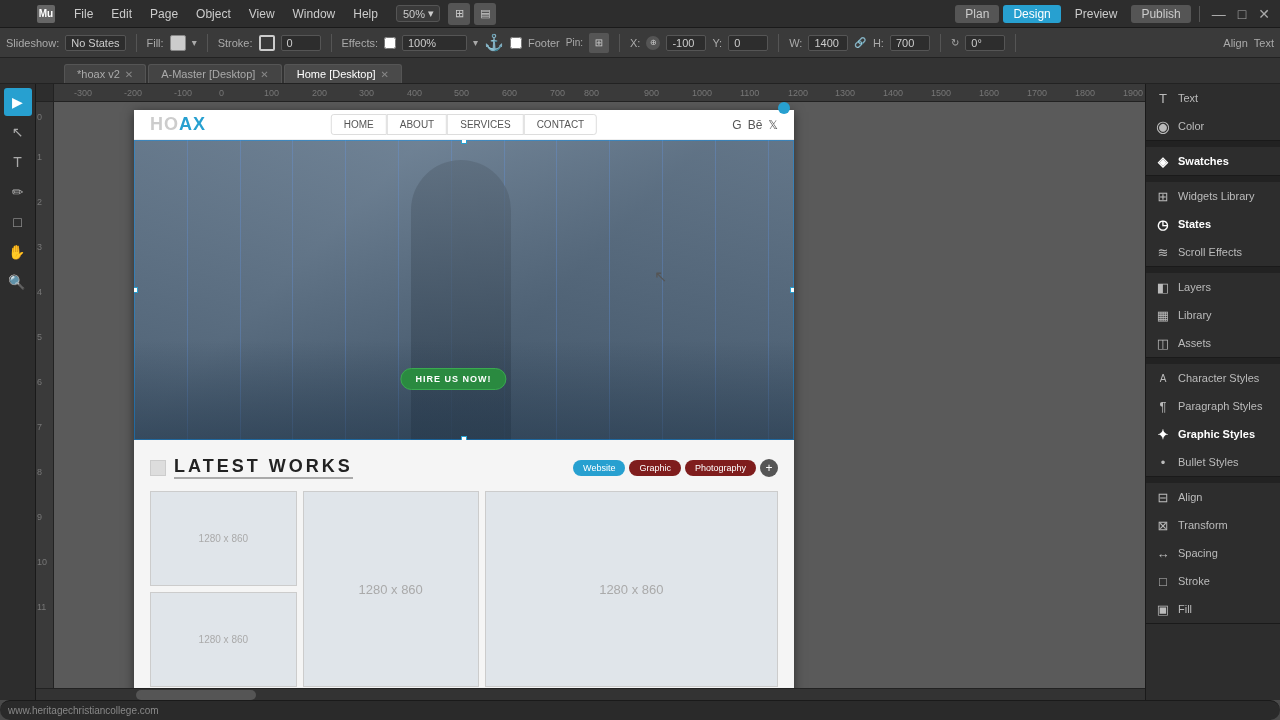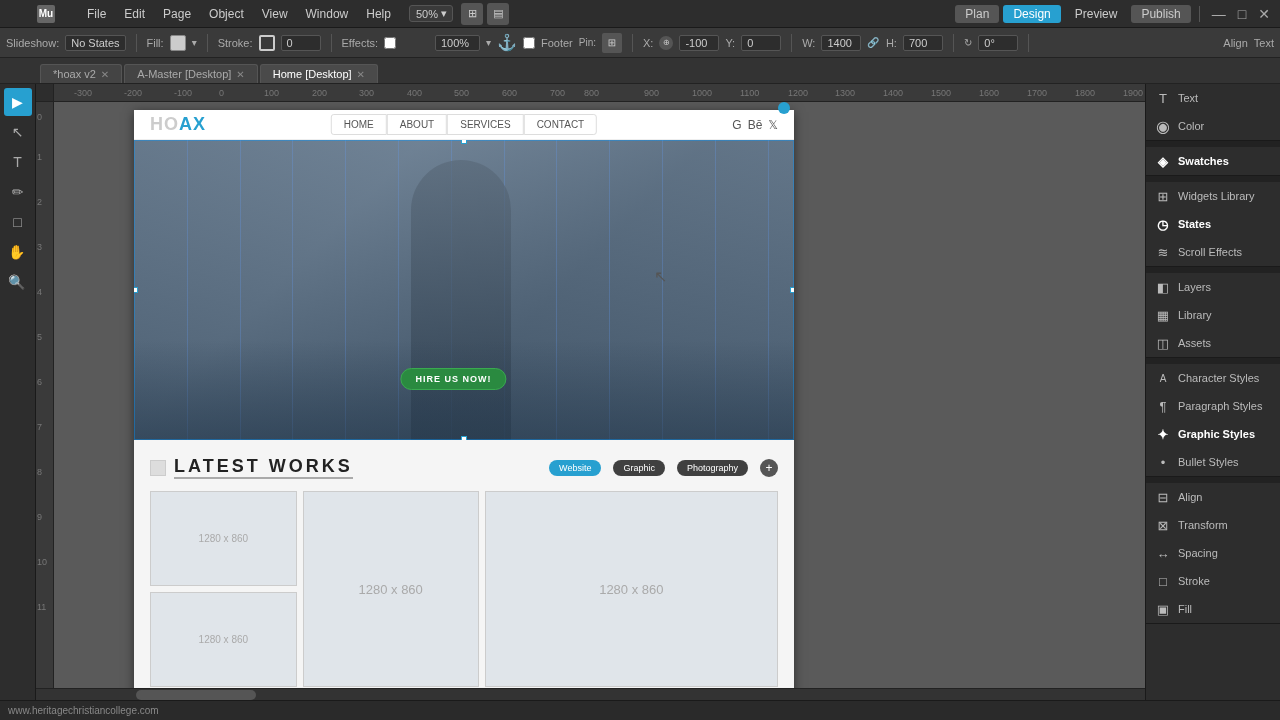--- a/index.html
+++ b/index.html
@@ -12,21 +12,21 @@
       display: flex;
       align-items: center;
       padding: 0 6px;
       gap: 2px;
       border-bottom: 1px solid #1a1a1a;
     }
     .menu-logo {
       color: #ccc;
       font-size: 13px;
       font-weight: bold;
-      margin-right: 22px;
+      margin-right: 9px;
       display: flex;
       align-items: center;
       gap: 3px;
       padding-left: 31px;
     }
     .menu-logo-icon {
       width: 18px; height: 18px;
       background: #666;
       border-radius: 2px;
       display: flex; align-items: center; justify-content: center;
@@ -91,21 +91,21 @@
     .toolbar-sep { width: 1px; height: 18px; background: #555; margin: 0 4px; }
     .toolbar-checkbox { width: 12px; height: 12px; accent-color: #27a0d0; }
     .toolbar-right { margin-left: auto; display: flex; align-items: center; gap: 6px; }
 
     
     .tabs-bar {
       height: 26px;
       background: #333;
       display: flex;
       align-items: flex-end;
-      padding-left: 40px;
+      padding-left: 64px;
       border-bottom: 1px solid #222;
     }
     .tab {
       padding: 3px 12px;
       background: #444;
       color: #aaa;
       font-size: 11px;
       border: 1px solid #555;
       border-bottom: none;
       border-radius: 3px 3px 0 0;
@@ -311,25 +311,25 @@
       padding: 16px;
       min-height: 220px;
     }
     .works-header {
       display: flex;
       align-items: center;
       justify-content: space-between;
       margin-bottom: 12px;
     }
     .works-filters {
-      display: flex; gap: 12px; align-items: center;
+      display: flex; gap: 4px; align-items: center;
     }
     .filter-btn {
       padding: 3px 10px;
-      background: #404040;
+      background: #7f1d1d;
       color: #fff;
       border-radius: 10px;
       font-size: 9px;
       cursor: pointer;
     }
     .filter-btn.active { background: #27a0d0; }
     .filter-add {
       width: 18px; height: 18px;
       background: #555;
       border-radius: 50%;
@@ -392,20 +392,21 @@
     
     .status-bar {
       height: 20px;
       background: #2a2a2a;
       display: flex;
       align-items: center;
       padding: 0 8px;
       font-size: 10px;
       color: #888;
       border-top: 1px solid #1a1a1a;
+      border-radius: 10px;
     }
     .status-right {
       margin-left: auto;
       display: flex; align-items: center; gap: 10px;
     }
   </style>
 </head>
 <body>
 
 <div class="menu-bar">
@@ -448,21 +449,21 @@
   <span class="toolbar-label">Fill:</span>
   <div style="width:16px;height:16px;background:#ccc;border:1px solid #888;border-radius:2px;cursor:pointer;"></div>
   <div style="font-size:10px;color:#aaa;cursor:pointer;">▾</div>
   <div class="toolbar-sep"></div>
   <span class="toolbar-label">Stroke:</span>
   <div style="width:16px;height:16px;background:transparent;border:2px solid #ccc;border-radius:2px;cursor:pointer;"></div>
   <div class="toolbar-value" style="width:30px;">0</div>
   <div class="toolbar-sep"></div>
   <span class="toolbar-label">Effects:</span>
   <input type="checkbox" class="toolbar-checkbox" style="">
-  <div class="toolbar-value" style="width:45px;margin-left:33px;">100%</div>
+  <div class="toolbar-value" style="width:65px;">100%</div>
   <div style="font-size:10px;color:#aaa;">▾</div>
   <div style="font-size:16px;color:#aaa;cursor:pointer;">⚓</div>
   <input type="checkbox" class="toolbar-checkbox" style="">
   <span class="toolbar-label">Footer</span>
   <div style="font-size:10px;color:#aaa;cursor:pointer;">Pin:</div>
   <div style="width:20px;height:20px;background:#555;border-radius:2px;display:flex;align-items:center;justify-content:center;font-size:10px;color:#ccc;cursor:pointer;">⊞</div>
   <div class="toolbar-sep"></div>
   <span class="toolbar-label">X:</span>
   <div style="width:14px;height:14px;background:#555;border-radius:50%;display:flex;align-items:center;justify-content:center;font-size:8px;color:#ccc;">⊕</div>
   <div class="toolbar-value" style="width:38px;">-100</div>

